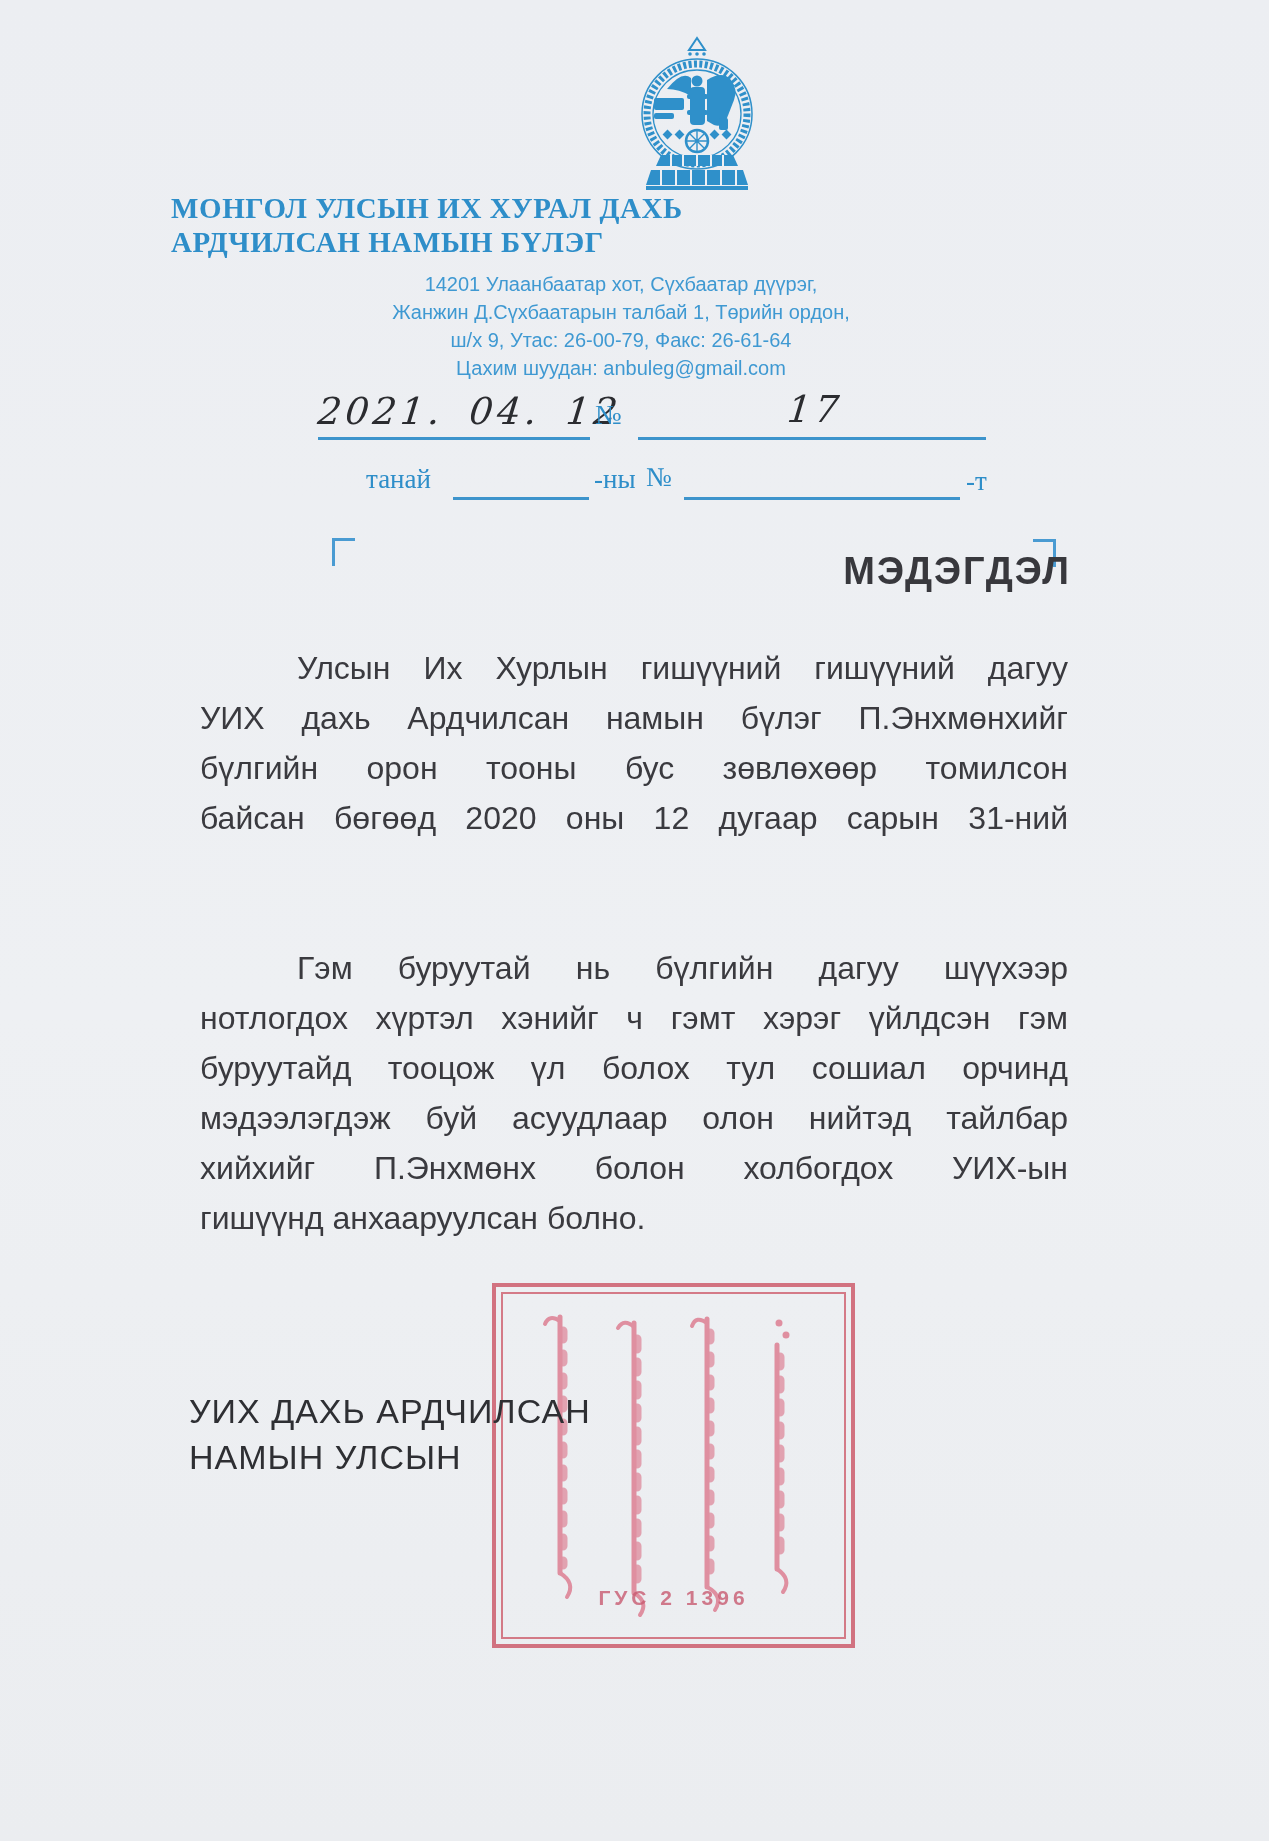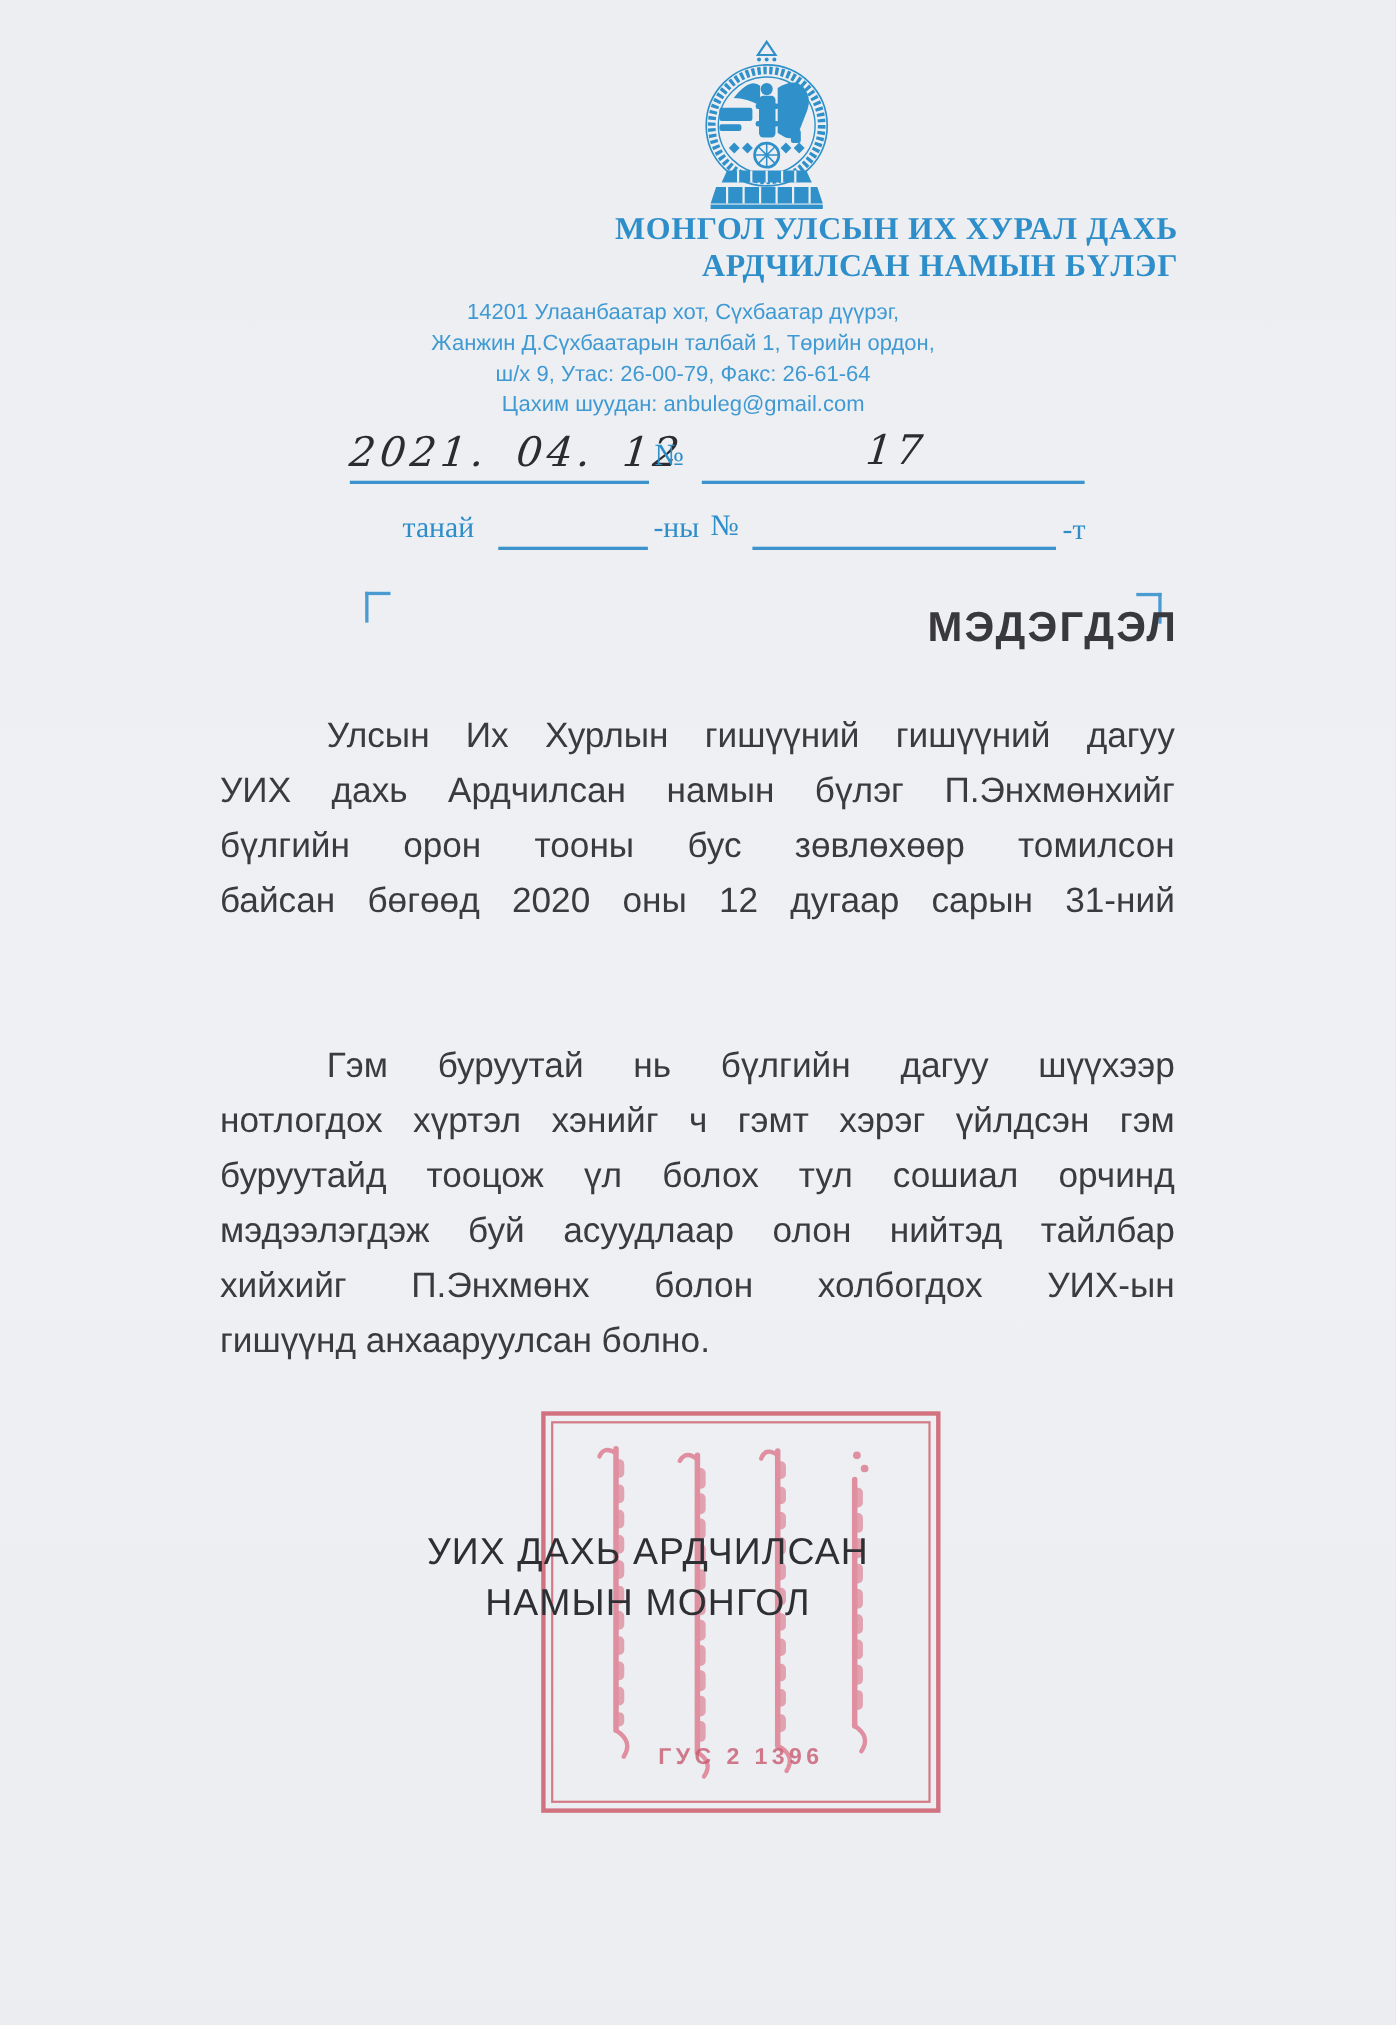--- a/index.html
+++ b/index.html
@@ -6,21 +6,21 @@
   .page{
     position:relative;width:1269px;height:1841px;margin:0 auto;
     background:linear-gradient(180deg,#eceef2 0%,#eef0f3 55%,#ebedf0 100%);
     overflow:hidden;
     font-family:"Liberation Sans",sans-serif;
   }
   .abs{position:absolute;}
 
   
   .emblem{left:626px;top:34px;width:142px;height:158px;}
-  .org-line{left:171px;width:900px;text-align:right;
+  .org-line{left:171px;width:900px;text-align:left;
     font-family:"Liberation Serif",serif;font-weight:bold;
     font-size:29px;color:#2e8ec9;letter-spacing:0.6px;}
   .org1{top:192px;}
   .org2{top:226px;}
   .addr-line{left:171px;width:900px;text-align:center;
     font-size:20px;color:#3f99d2;}
   .a0{top:273px;}.a1{top:301px;}.a2{top:329px;}.a3{top:357px;}
 
   
   .hand{
@@ -64,21 +64,21 @@
   
   .stamp{left:492px;top:1283px;width:363px;height:365px;
     border:4px solid rgba(205,92,108,.85);box-sizing:border-box;z-index:1;}
   .stamp-inner{position:absolute;left:5px;top:5px;right:5px;bottom:5px;
     border:2px solid rgba(205,92,108,.8);}
   .stamp-svg{position:absolute;left:0;top:0;}
   .stamp-code{position:absolute;left:0;right:0;bottom:34px;text-align:center;
     font-size:21px;font-weight:bold;color:rgba(200,90,112,.8);letter-spacing:4px;}
 
   
-  .sig{left:189px;width:800px;text-align:center;color:#2e2f33;
+  .sig{left:189px;width:800px;text-align:left;color:#2e2f33;
     font-size:34px;letter-spacing:1px;z-index:3;}
   .sig1{top:1392px;}
   .sig2{top:1438px;}
 </style>
 </head>
 <body>
 
 <div class="page">
 
   <div class="abs emblem">
@@ -189,15 +189,15 @@
         <line x1="284" y1="70" x2="284" y2="274" stroke-width="9" stroke-dasharray="9 14" opacity="0.8"></line>
         <path d="M281 282 q15 10 6 23" stroke-width="4"></path>
         <circle cx="283" cy="36" r="3.5" fill="#df8fa0" stroke="none"></circle>
         <circle cx="290" cy="48" r="3.5" fill="#df8fa0" stroke="none"></circle>
       </g>
     </svg>
     <div class="stamp-code">ГУС 2 1396</div>
   </div>
 
   <div class="abs sig sig1">УИХ ДАХЬ АРДЧИЛСАН</div>
-  <div class="abs sig sig2">НАМЫН МОНГОЛ</div>
+  <div class="abs sig sig2">НАМЫН УЛСЫН</div>
 
 </div>
 
 </body></html>

